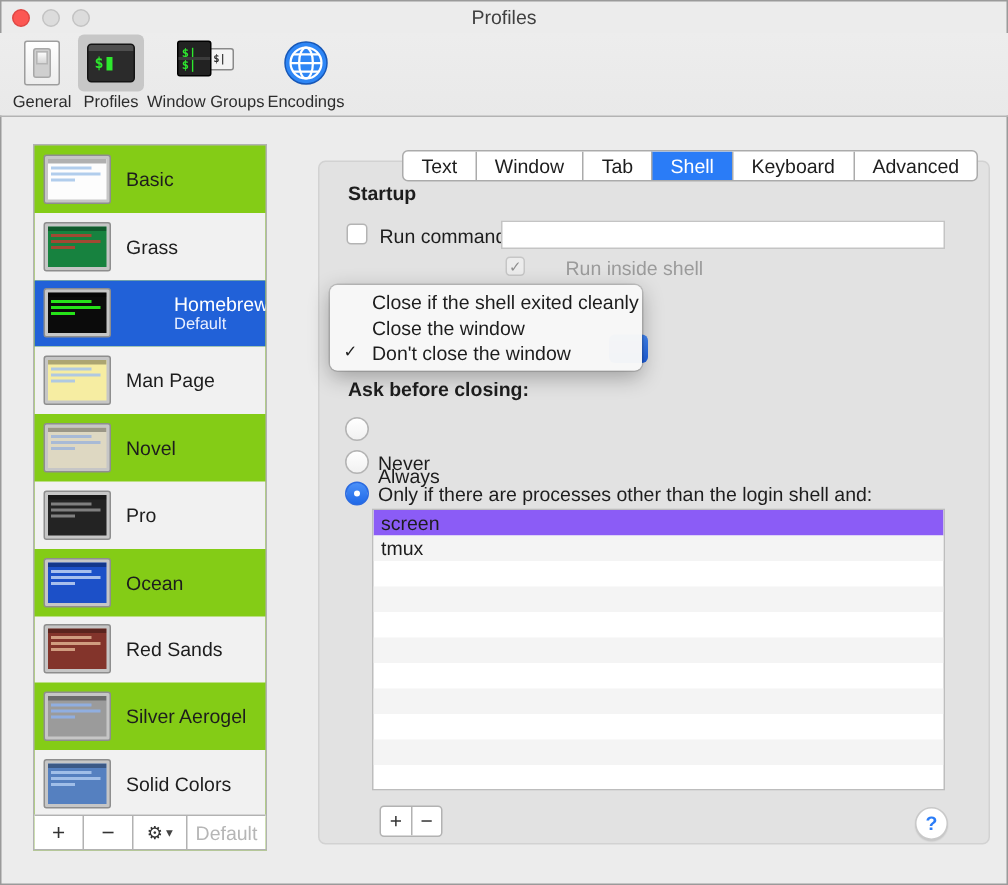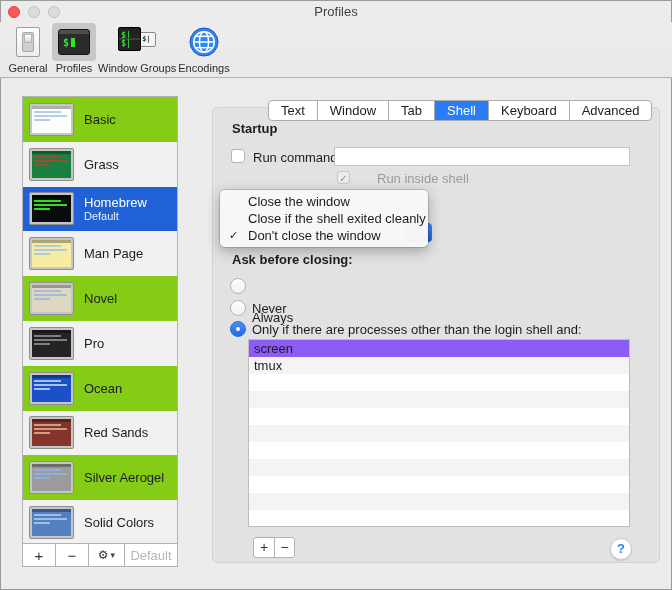--- a/index.html
+++ b/index.html
@@ -50,21 +50,21 @@
   .icon-wg .wg-back { position:absolute; right:0; top:5px; width:17px; height:15px; background:#f4f4f4;
                border:1px solid #8a8a8a; border-radius:2px; }
   .icon-wg .wg-back .p3 { position:absolute; left:2px; top:2px; color:#333; font:bold 7px "DejaVu Sans Mono",monospace; }
 
   
   .sidebar { position:absolute; left:22px; top:96px; width:156px; height:471px;
              background:#84cc16; border:1px solid #b2b2b2; }
   .sb-rows { height:448px; overflow:hidden; }
   .sb-row { height:44.8px; display:flex; align-items:center; padding-left:6px; }
   .sb-row:nth-child(even) { background:#f1f1f1; }
-  .sb-row.selected { background:#2161d8; }
+  .sb-row.selected { background:#2161d8;gap:32px; }
   .thumb { width:45px; height:33px; border:1px solid #8e8e8e; background:#c6c6c6; border-radius:2px; padding:2px; flex:none; }
   .tscreen { width:100%; height:100%; position:relative; overflow:hidden; }
   .tbar { height:3px; background:rgba(0,0,0,0.30); margin-bottom:2px; }
   .tline { height:2px; margin:2px 2px 0 2px; opacity:.9; }
   .tline.l1 { width:70%; } .tline.l2 { width:85%; } .tline.l3 { width:40%; }
   .sb-name { margin-left:10px; color:#1d1d1d; }
   .sb-row.selected .sb-name { color:#fff; }
   .sb-sub { margin-left:10px; font-size:11px; color:#e9efff; }
 
   .sb-bar { position:absolute; bottom:0; left:0; width:100%; height:23px; background:#fff;
@@ -336,22 +336,22 @@
   <div class="h-bold" style="left:232px; top:121px;">Startup</div>
   <span class="cb" style="left:231px; top:149px;"></span>
   <div class="lbl" style="left:253px; top:150px;">Run command:</div>
   <input class="field" type="text" value="" style="">
   <span class="cb checked-disabled" style="left:337px; top:171px;"><span>✓</span></span>
   <div class="lbl dis" style="left:377px; top:171px;">Run inside shell</div>
 
   <div class="popup-sliver"></div>
 
   <div class="menu">
+    <div class="menu-item">Close if the shell exited cleanly</div>
     <div class="menu-item">Close the window</div>
-    <div class="menu-item">Close if the shell exited cleanly</div>
     <div class="menu-item"><span class="menu-check">✓</span><span>Don't close the window</span></div>
   </div>
 
   <div class="h-bold" style="left:232px; top:252px;">Ask before closing:</div>
   <span class="radio" style="left:230px; top:278px;"></span>
   <div class="lbl" style="left:252px; top:290px;margin-top:20px;">Always</div>
   <span class="radio" style="left:230px; top:300px;"></span>
   <div class="lbl" style="left:252px; top:301px;">Never</div>
   <span class="radio selected" style="left:230px; top:321px;"></span>
   <div class="lbl" style="left:252px; top:322px;">Only if there are processes other than the login shell and:</div>

